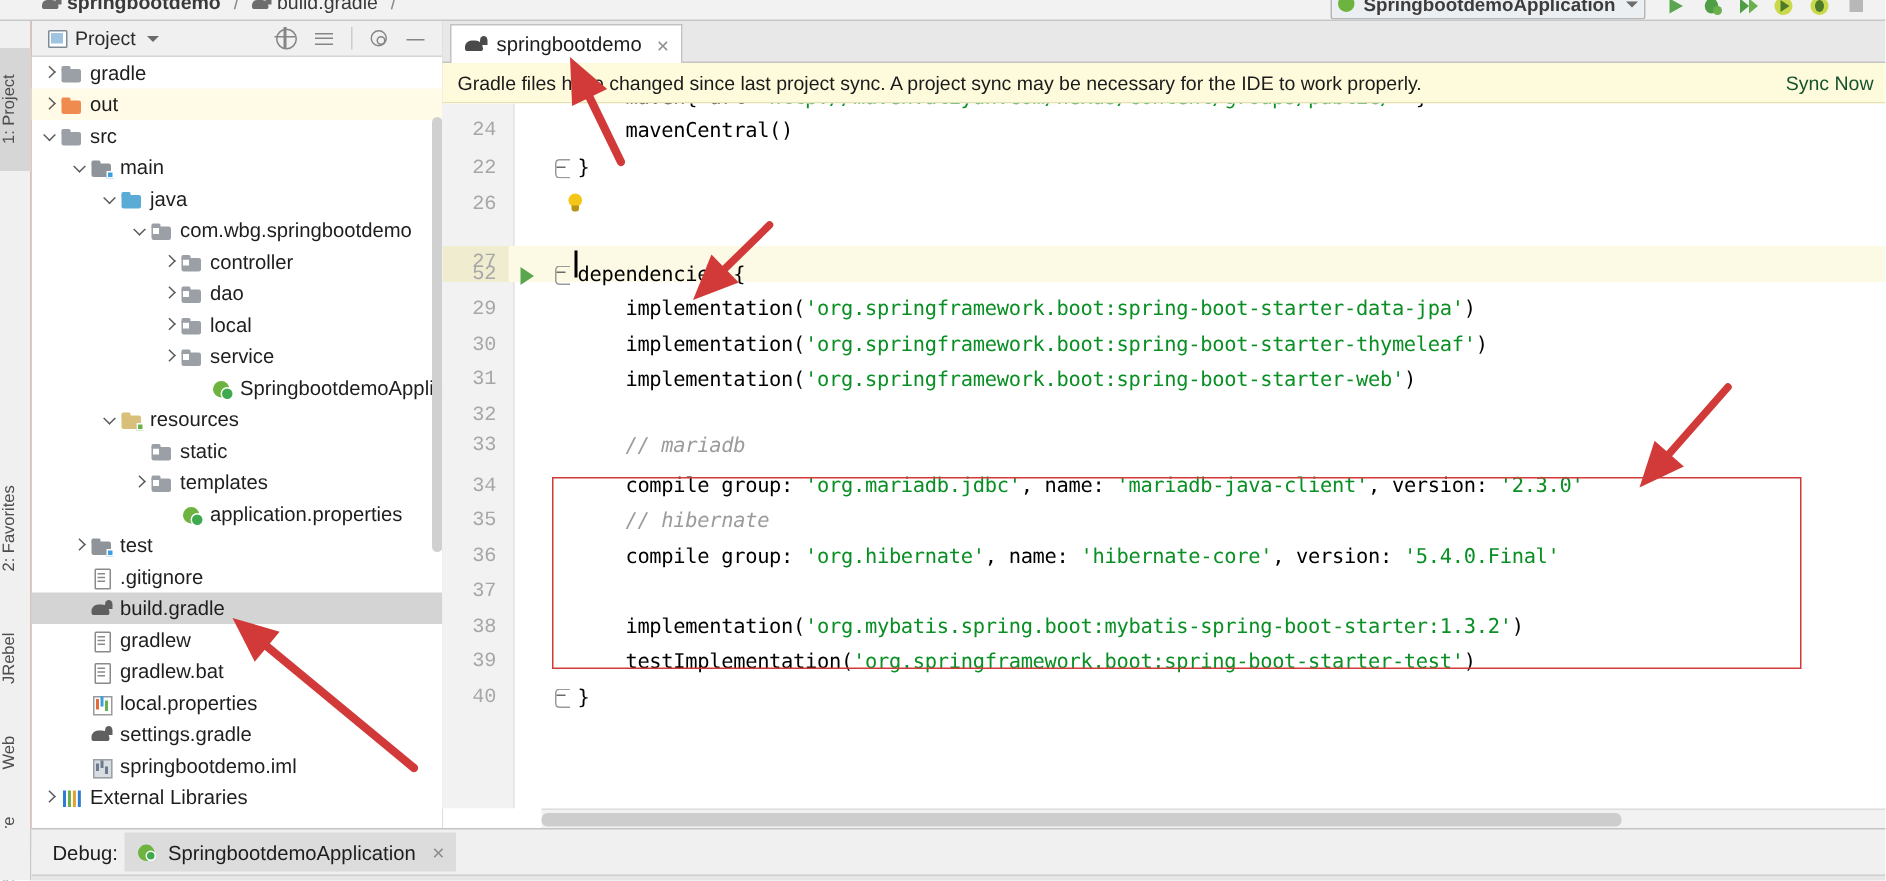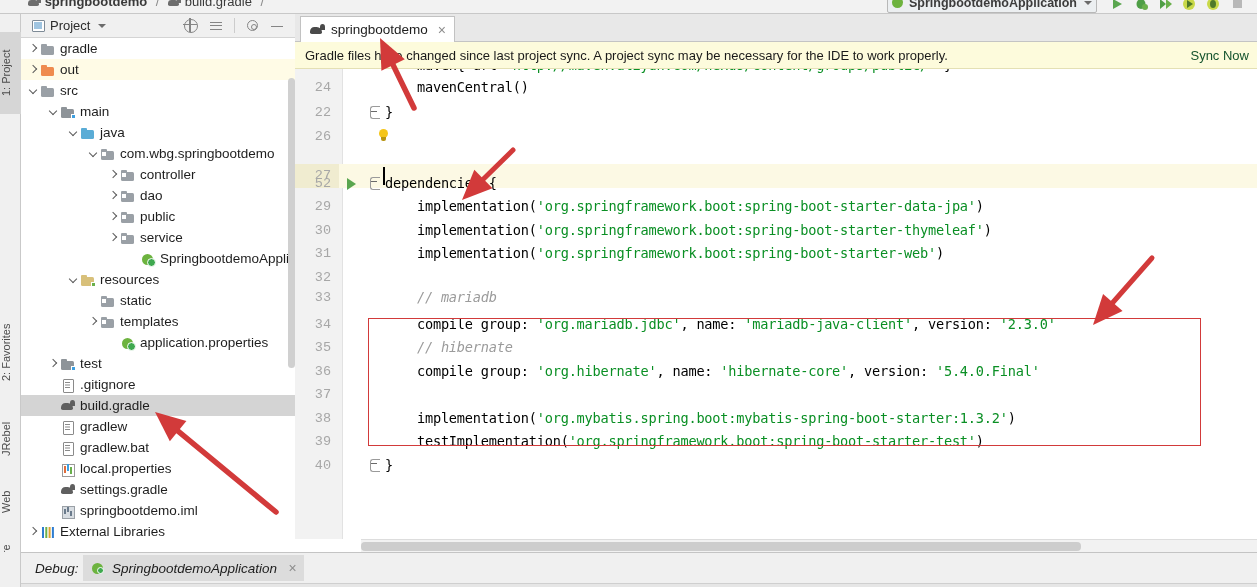--- a/index.html
+++ b/index.html
@@ -369,21 +369,21 @@
     background: transparent;
   }
   .v-scroll-proj .thumb {
     position: absolute; left: 1px; top: 40px; width: 7px; height: 290px;
     background: #d0d0d0; border-radius: 4px;
   }
 
   
   .debug-bar {
     position: absolute; left: 21px; top: 552px; width: 1236px; height: 35px;
-    background: #f0f0f0; border-top: 1px solid #c4c4c4; font-style: italic;
+    background: #f0f0f0; border-top: 1px solid #c4c4c4;
   }
   .debug-label {
     position: absolute; left: 14px; top: 8px;
     font-size: 13.5px; color: #1d1d1d;
   }
   .debug-tab {
     position: absolute; left: 62px; top: 2px; height: 26px;
     background: #dcdcdc; display: flex; align-items: center; gap: 6px;
     padding: 0 8px 0 8px; font-size: 13.5px; color: #1d1d1d;
   }
@@ -543,21 +543,21 @@
             <span class="dot"></span>
           </span>
           <span class="tlabel">dao</span>
         </div>
         <div class="trow">
           <span style="display: inline-block; min-width: 86px;"></span>
           <span class="tarrow right"></span>
           <span class="ticon f-pkg">
             <span class="dot"></span>
           </span>
-          <span class="tlabel">public</span>
+          <span class="tlabel">local</span>
         </div>
         <div class="trow">
           <span style="display: inline-block; min-width: 86px;"></span>
           <span class="tarrow right"></span>
           <span class="ticon f-pkg">
             <span class="dot"></span>
           </span>
           <span class="tlabel">service</span>
         </div>
         <div class="trow">

